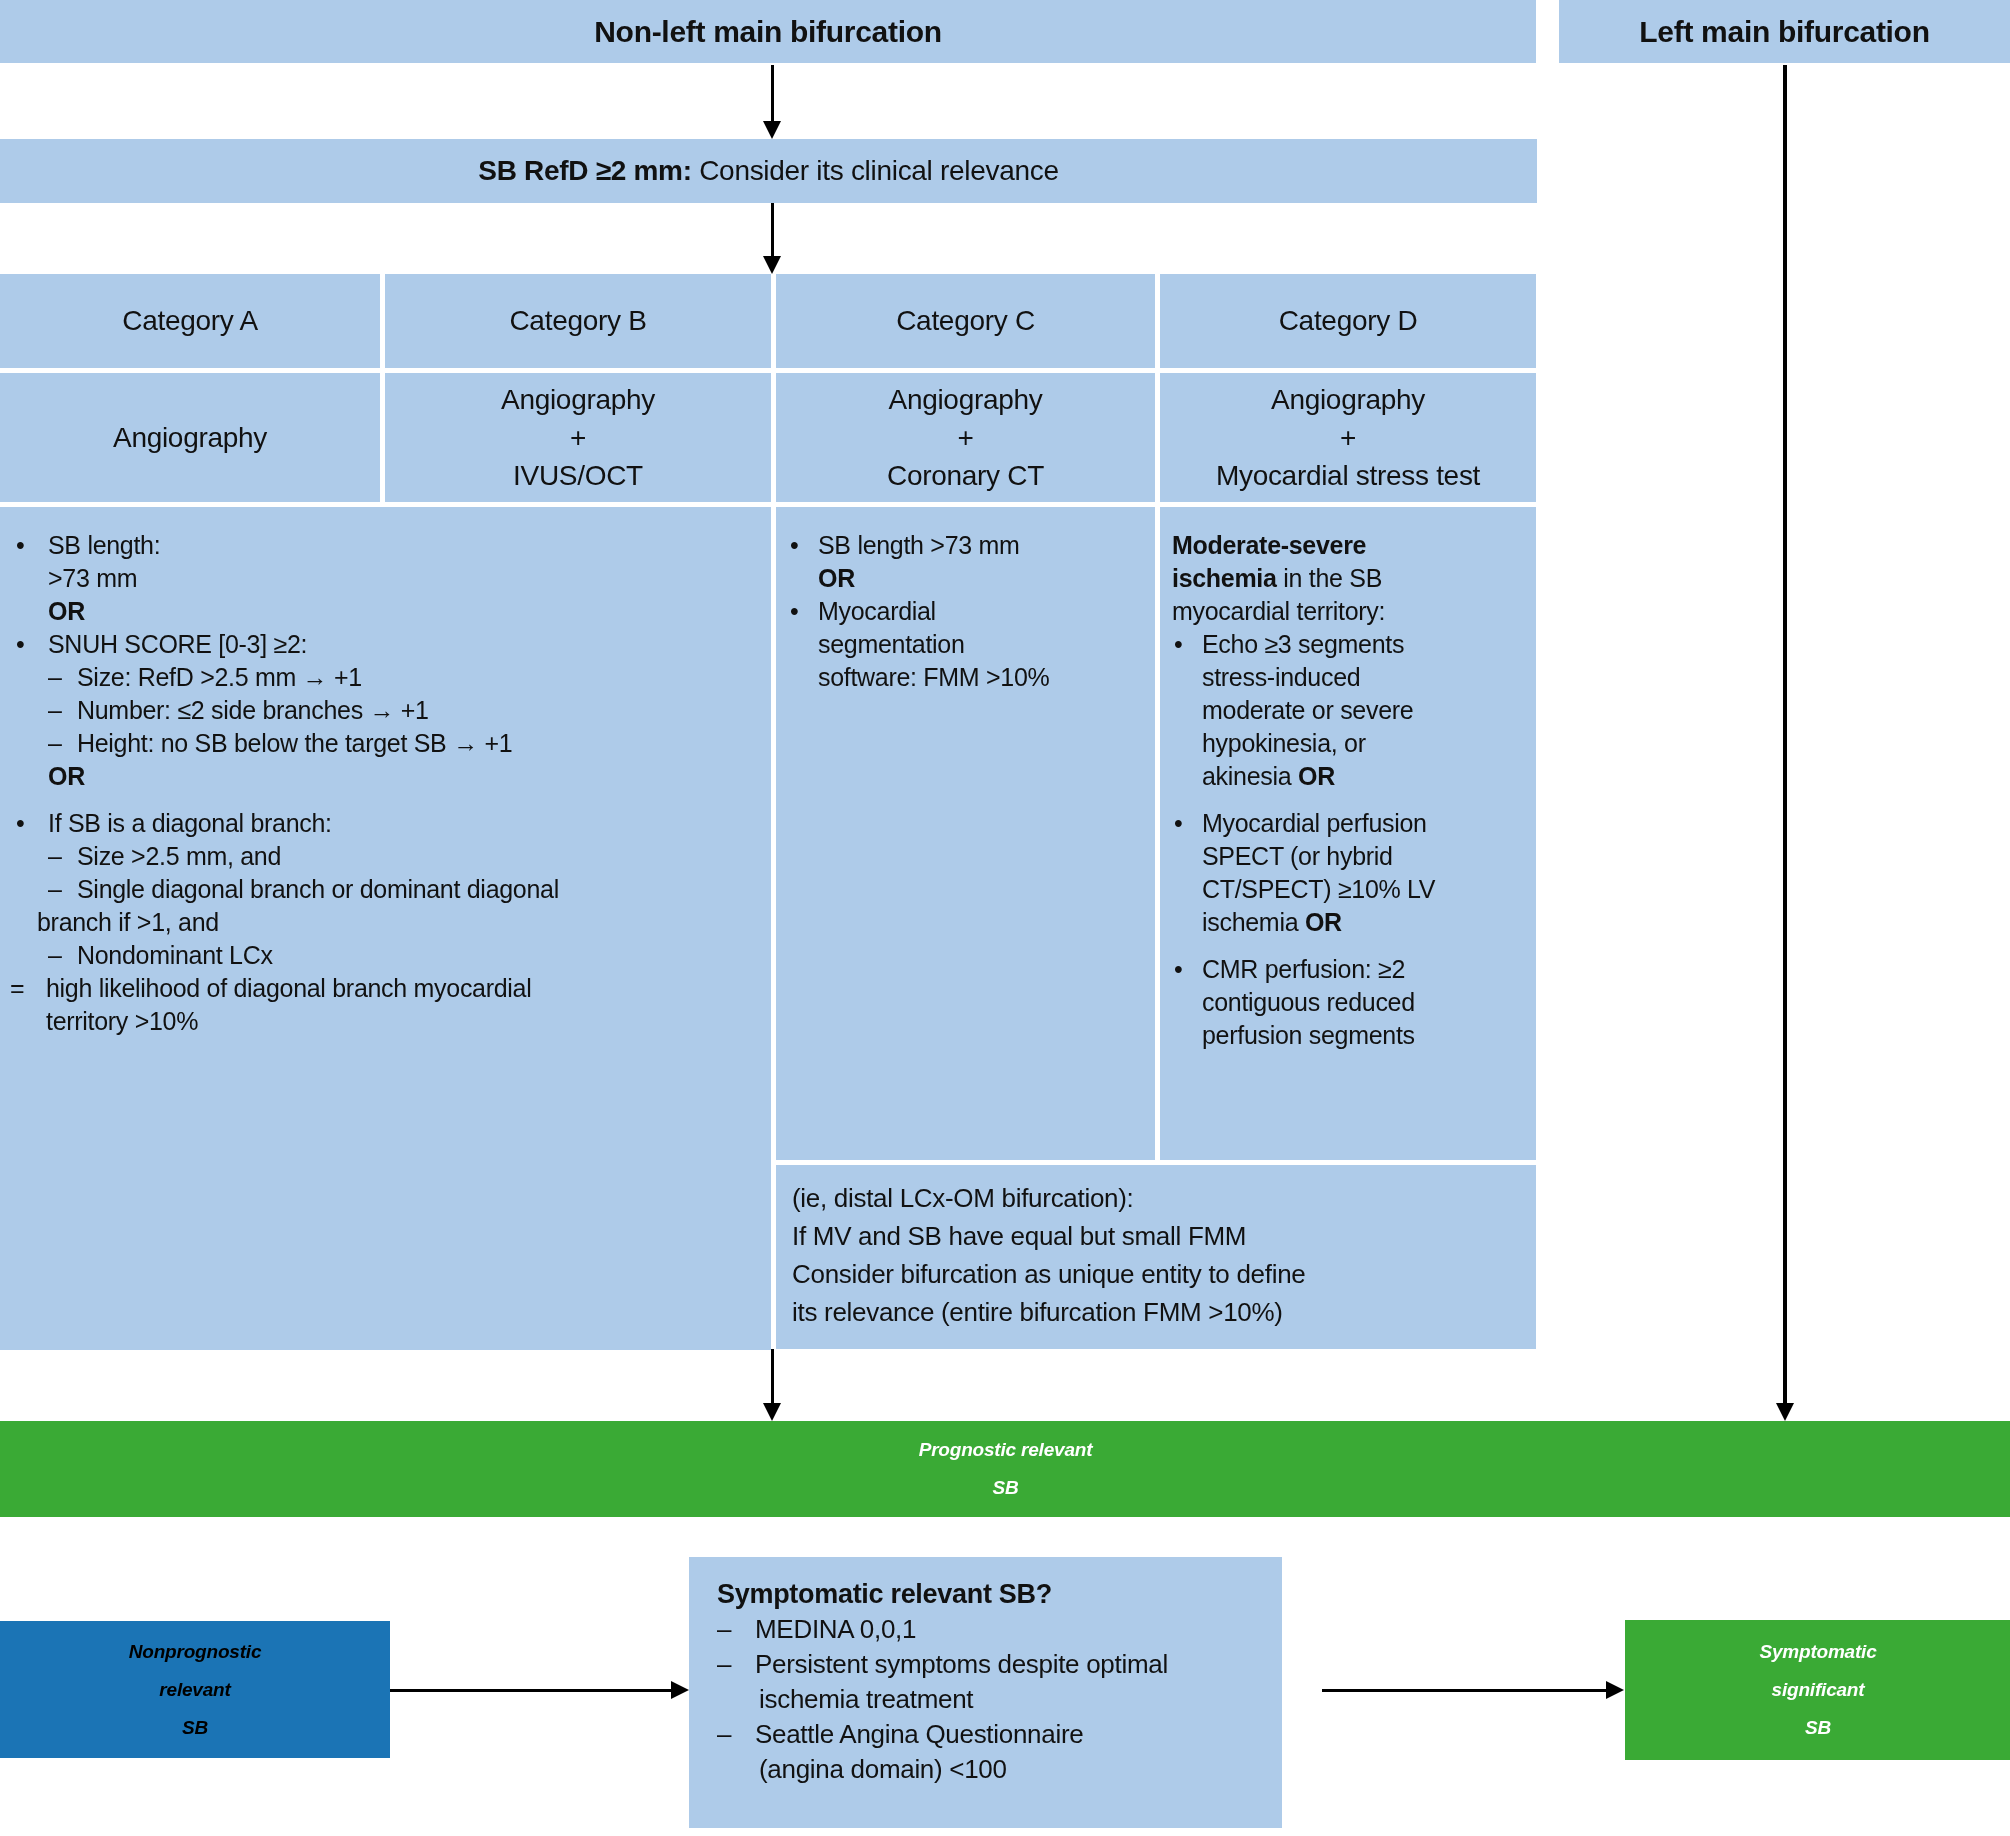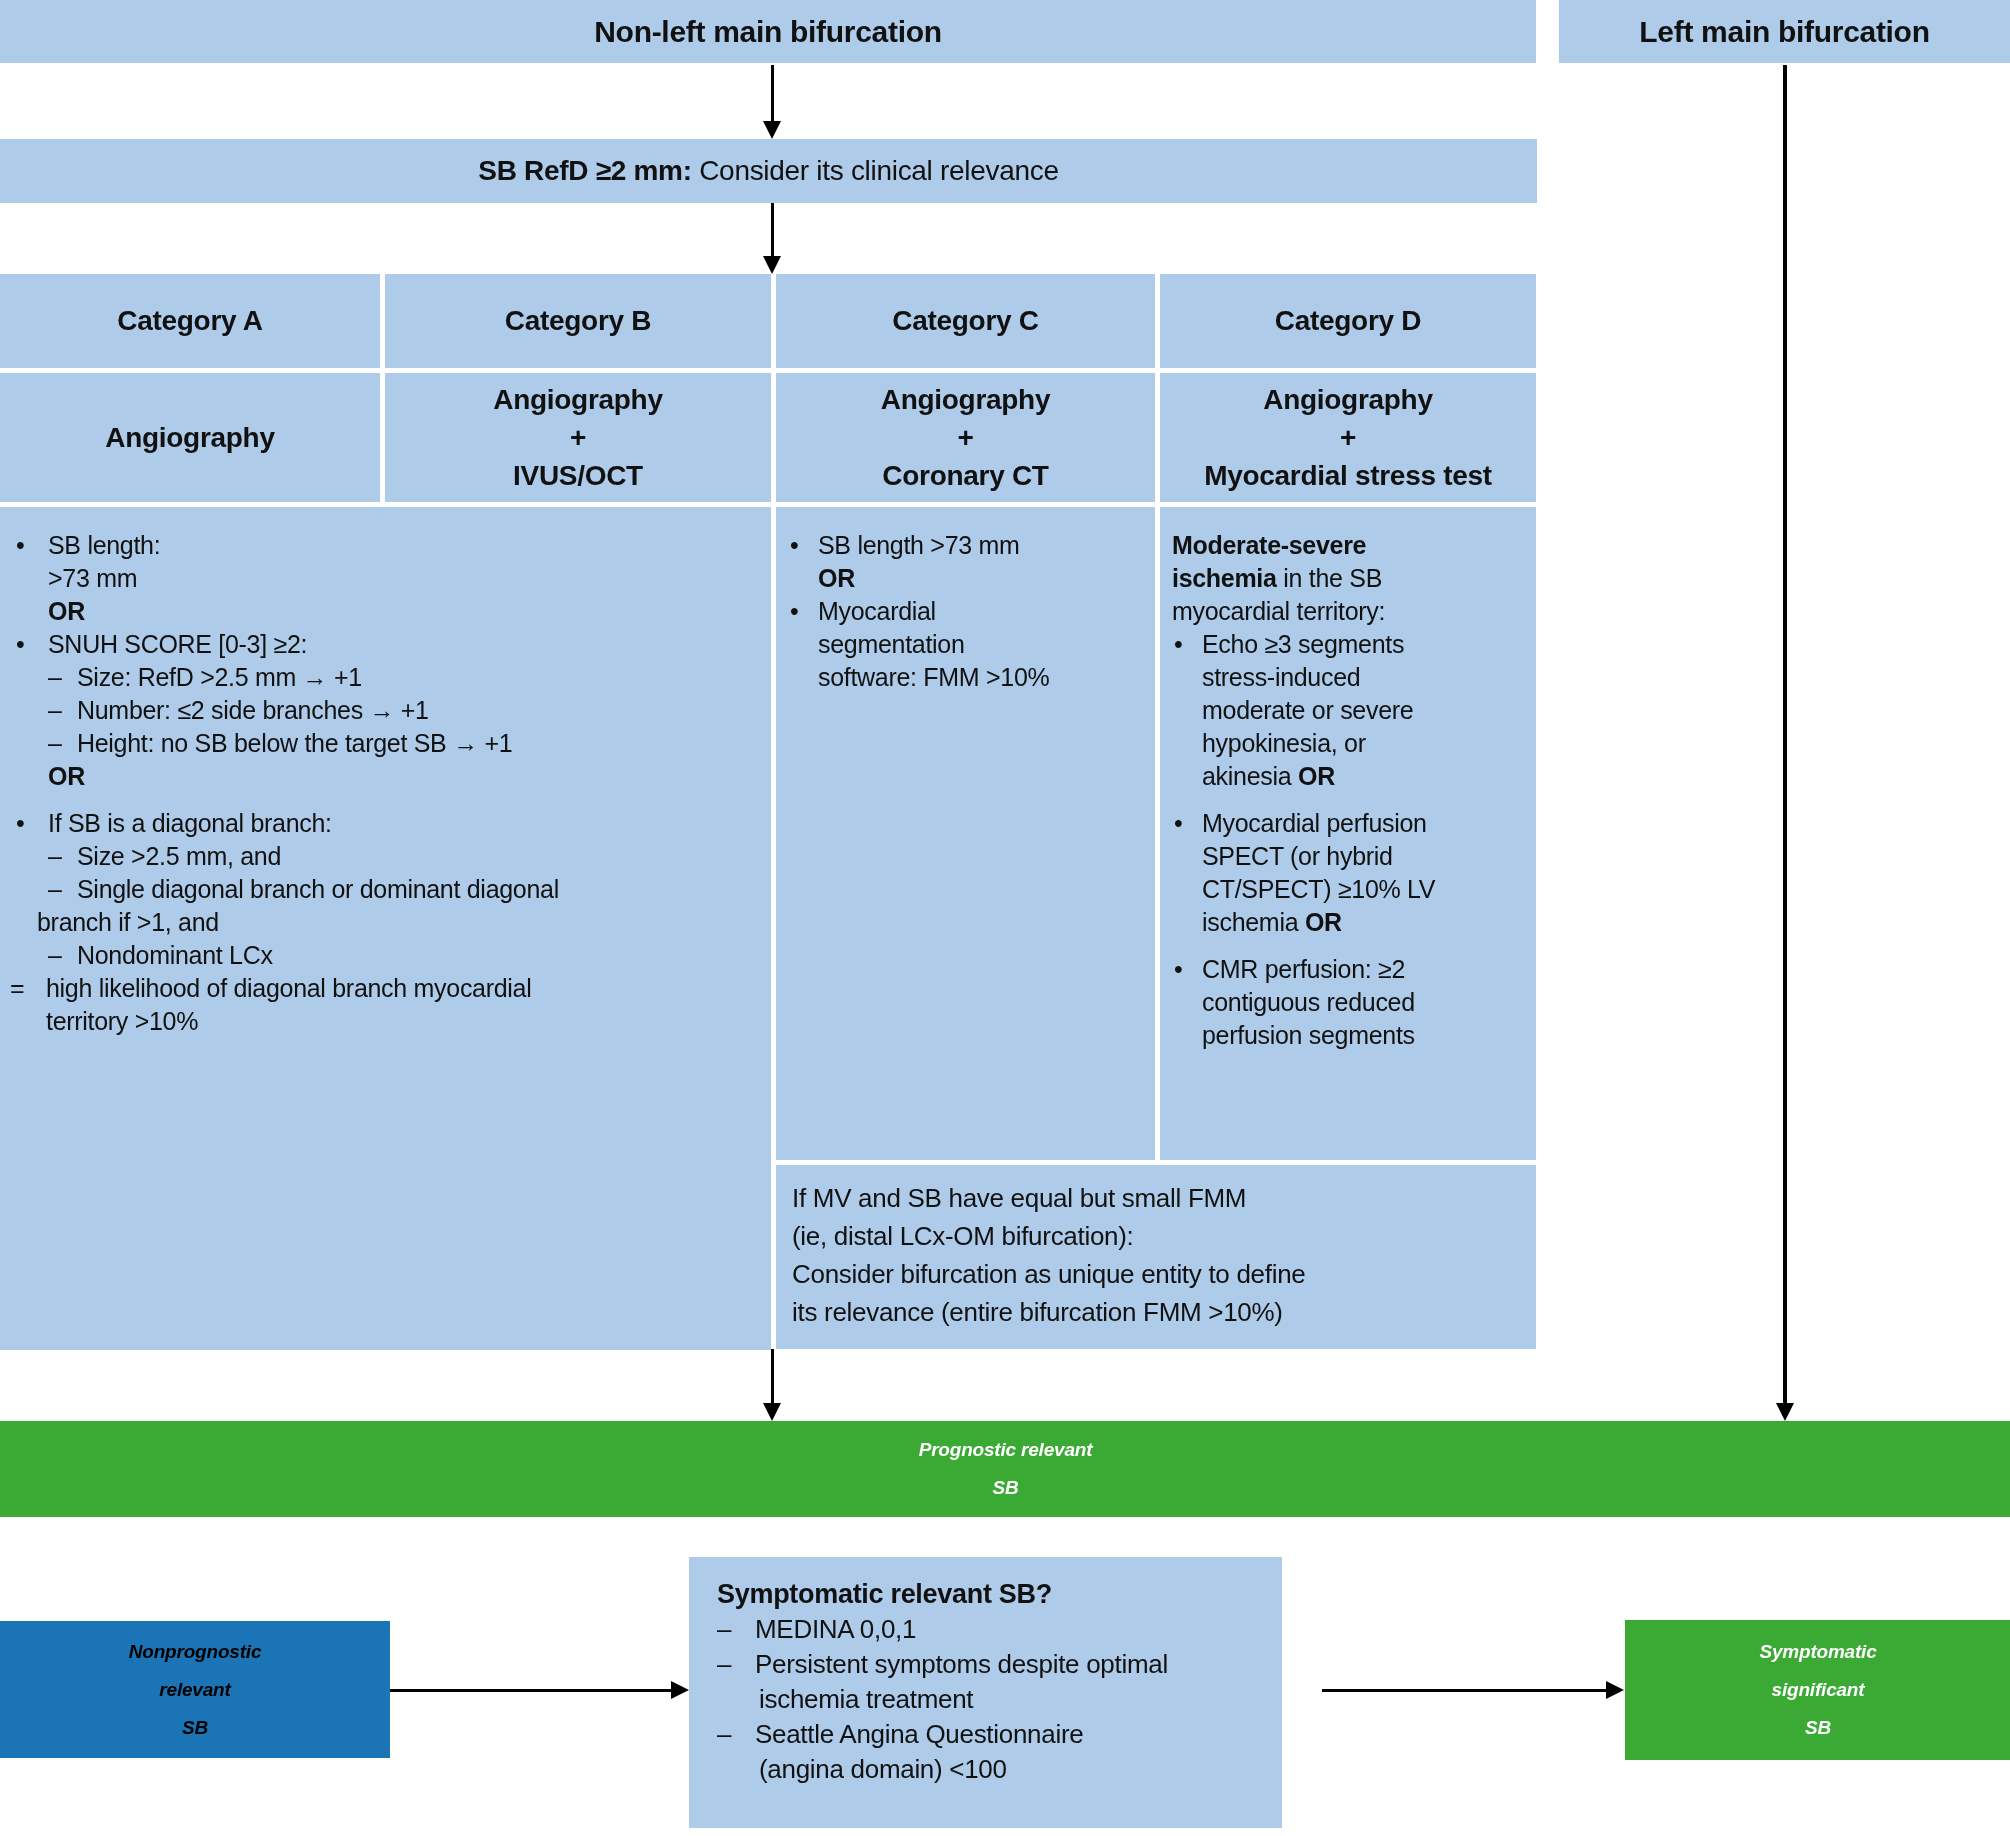--- a/index.html
+++ b/index.html
@@ -6,21 +6,21 @@
   #canvas{
     position:relative;width:2011px;height:1836px;background:#ffffff;
     font-family:"Liberation Sans",sans-serif;color:#111111;overflow:hidden;
   }
   .box{position:absolute;box-sizing:border-box;}
   .blue{background:#aecbe9;}
   .dkblue{background:#1b74b5;color:#000000;}
   .green{background:#3aaa35;color:#ffffff;}
   .center{display:flex;flex-direction:column;align-items:center;justify-content:center;text-align:center;}
   .h1{font-weight:bold;font-size:30px;letter-spacing:-0.3px;}
-  .h2{font-weight:bold;font-size:28px;letter-spacing:-0.3px;line-height:38px;}
+  .h2{font-weight:normal;font-size:28px;letter-spacing:-0.3px;line-height:38px;}
   .barline{font-size:28px;letter-spacing:-0.3px;}
   .barline .lead{font-weight:bold;}
   .outcome{font-weight:bold;font-size:19px;line-height:38px;letter-spacing:-0.2px;font-style:italic;}
   
   .cellbody{font-size:25px;line-height:33px;letter-spacing:-0.3px;}
   .ln{position:relative;}
   .ln .b, .b{font-weight:bold;}
   .ln.gap{height:14px;}
   
   .wide{padding:22px 14px 0 0;}
@@ -151,22 +151,22 @@
       <div class="ln cont"><span>SPECT (or hybrid</span></div>
       <div class="ln cont"><span>CT/SPECT) ≥10% LV</span></div>
       <div class="ln cont"><span>ischemia </span><span class="b">OR</span></div>
       <div class="ln gap"></div>
       <div class="ln bullet"><span class="mk">•</span><span>CMR perfusion: ≥2</span></div>
       <div class="ln cont"><span>contiguous reduced</span></div>
       <div class="ln cont"><span>perfusion segments</span></div>
     </div>
 
   <div class="box blue merged" style="left:776px;top:1165px;width:760px;height:184px;">
+      <div class="ln plain"><span>(ie, distal LCx-OM bifurcation):</span></div>
       <div class="ln plain"><span>If MV and SB have equal but small FMM</span></div>
-      <div class="ln plain"><span>(ie, distal LCx-OM bifurcation):</span></div>
       <div class="ln plain"><span>Consider bifurcation as unique entity to define</span></div>
       <div class="ln plain"><span>its relevance (entire bifurcation FMM &gt;10%)</span></div>
     </div>
 
   <div>
     <div class="aline" style="left:771px;top:1349px;width:3px;height:55px;"></div>
     <div class="ah-down" style="left:763px;top:1403px;"></div>
   </div>
 
   <div>

